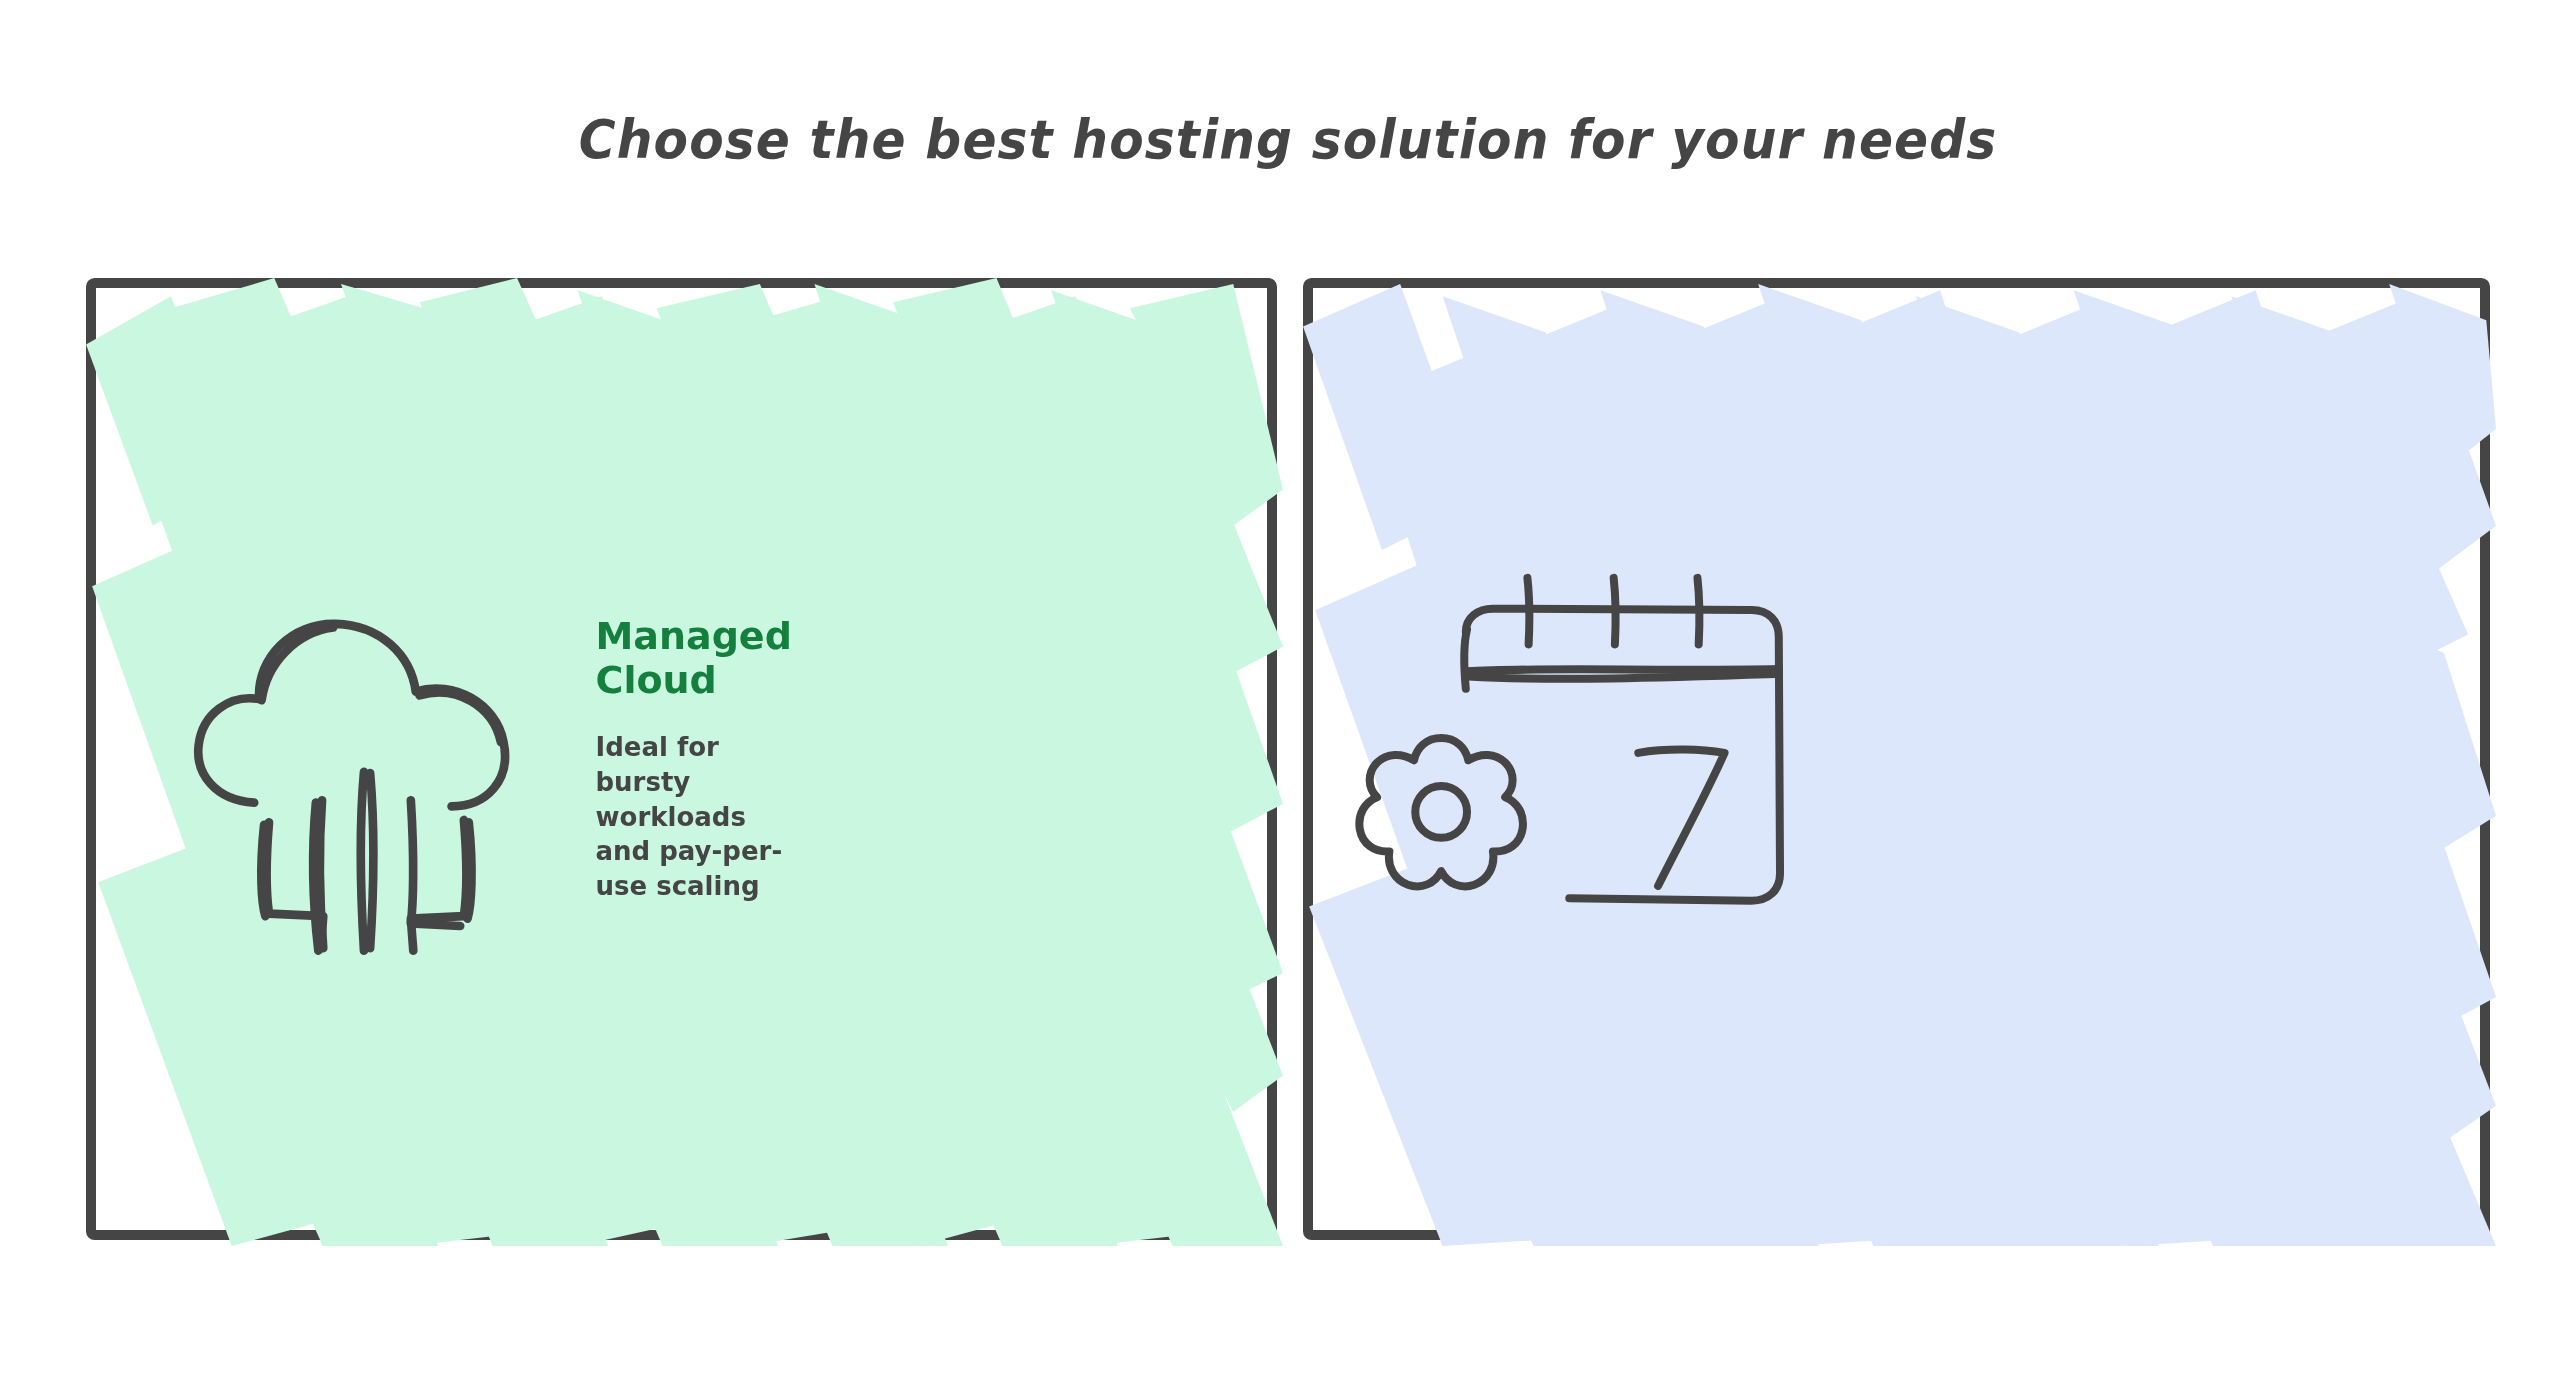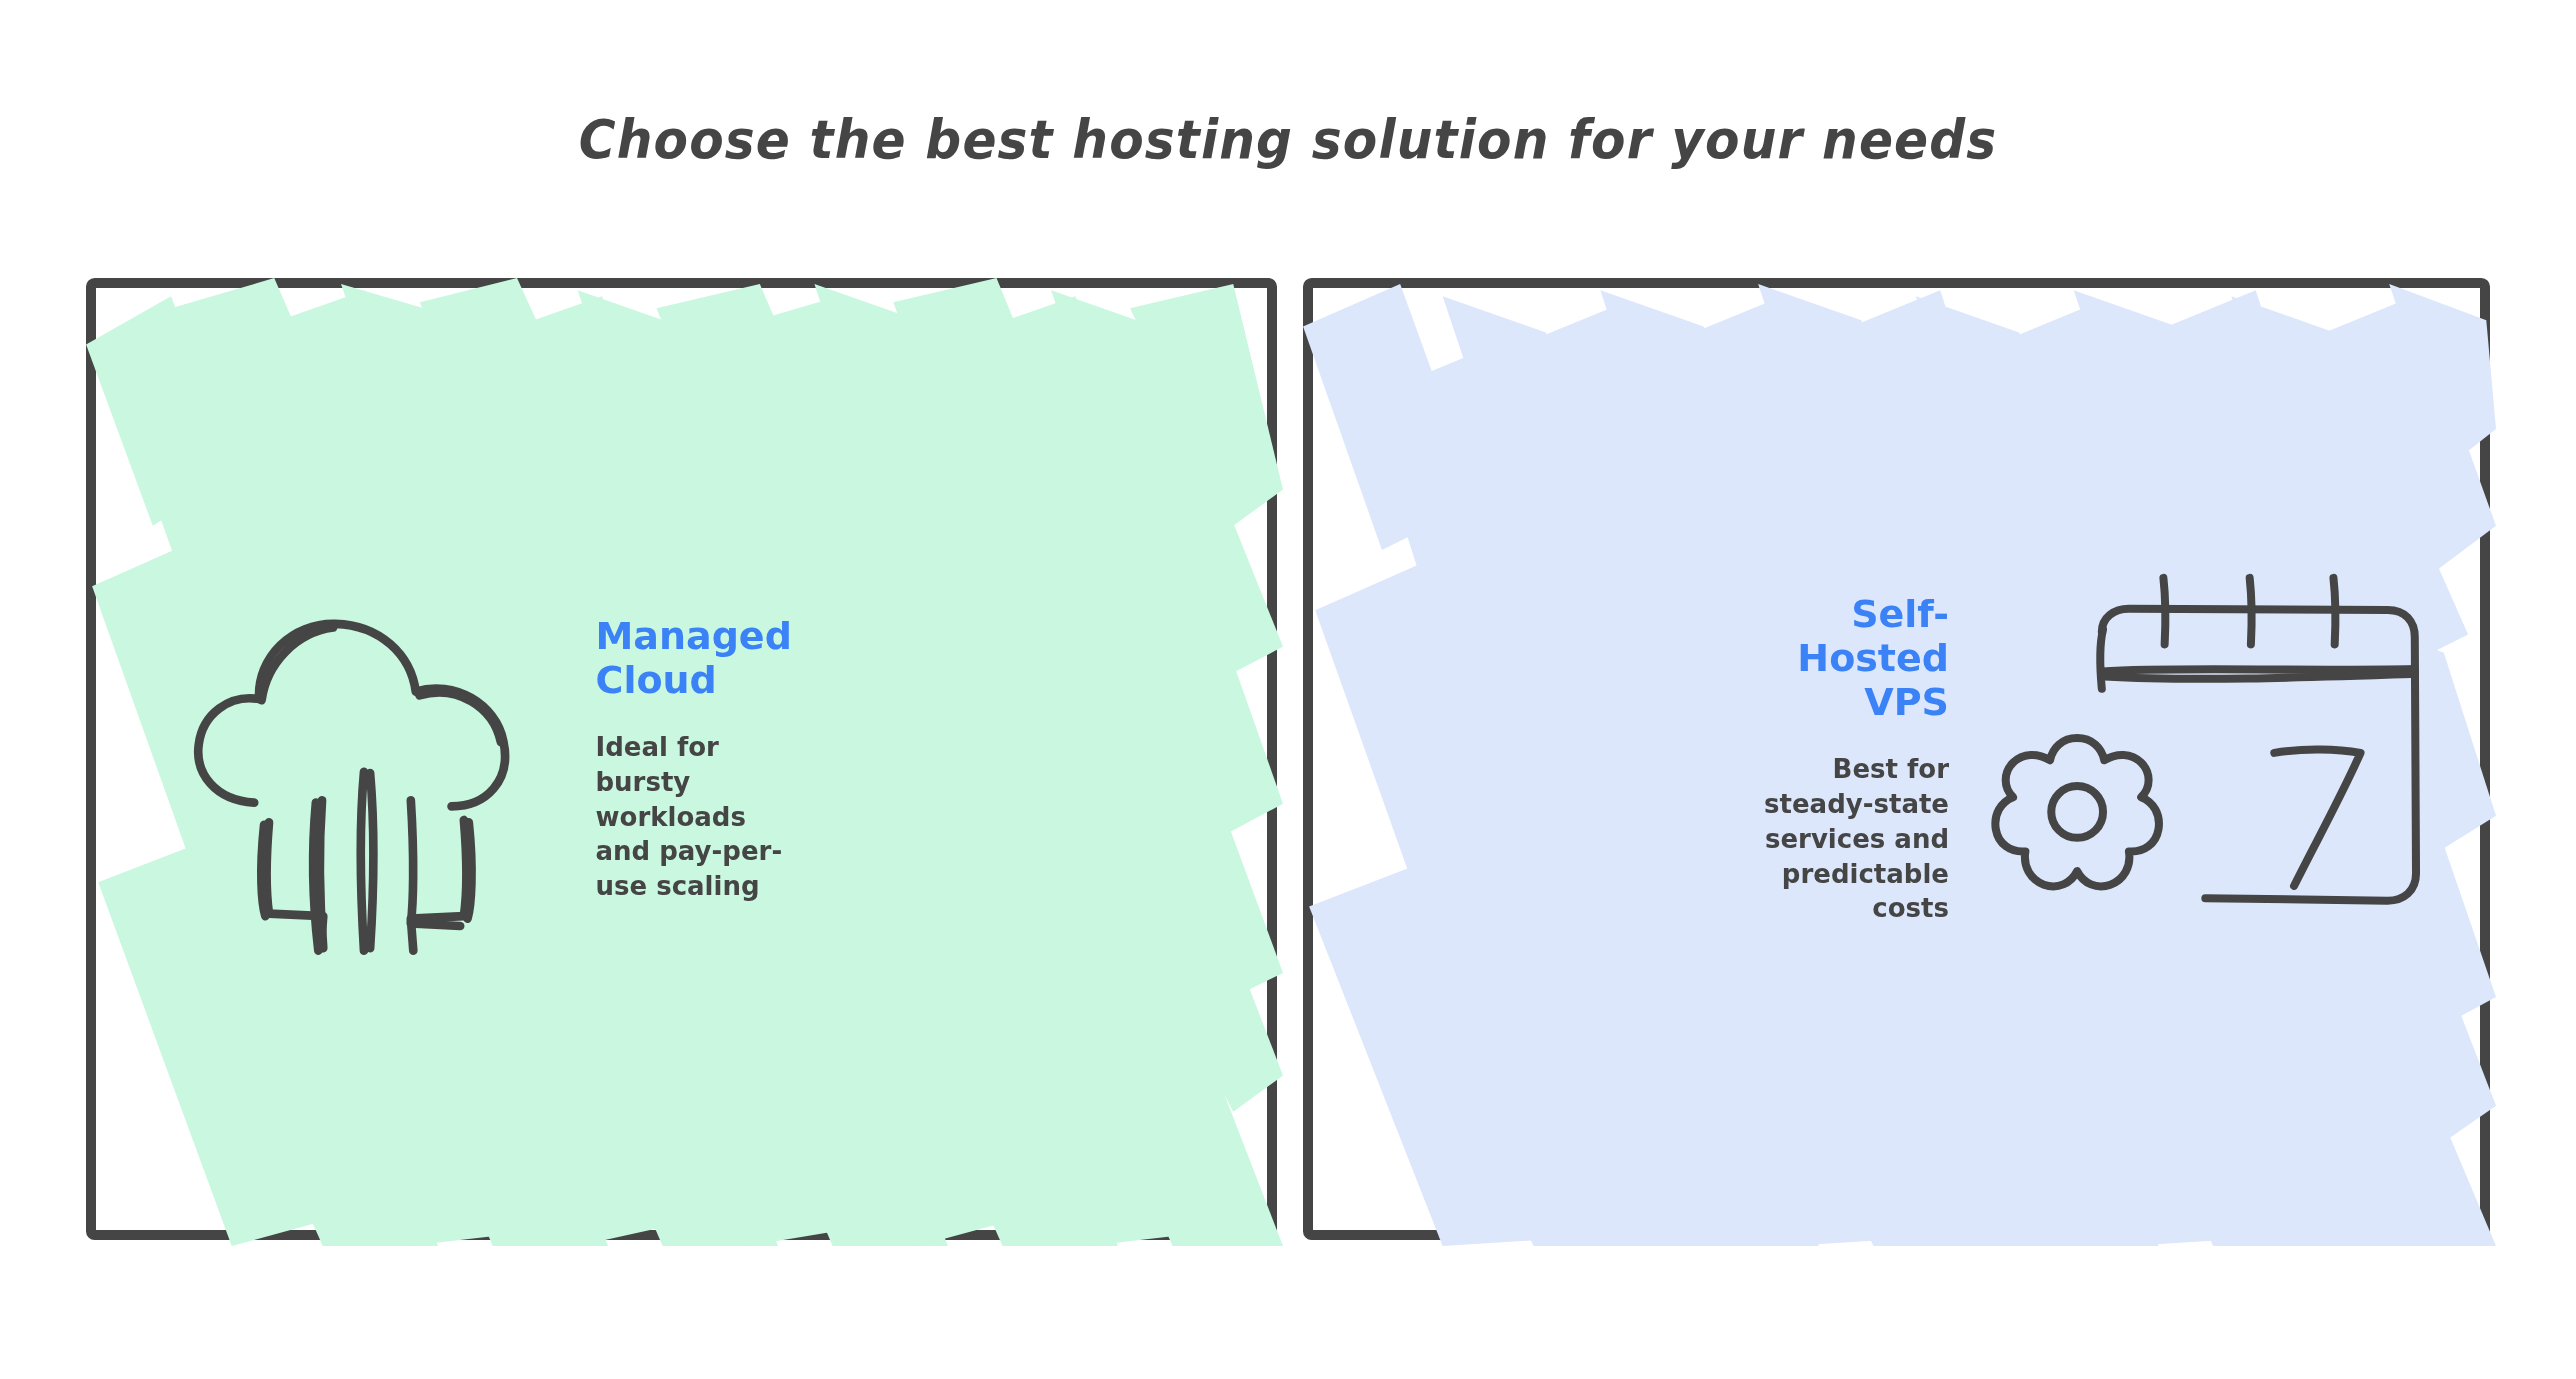--- a/index.html
+++ b/index.html
@@ -93,21 +93,21 @@
     display: flex;
     align-items: center;
     justify-content: center;
   }
 
   .card-heading {
     font-family: "DejaVu Sans", sans-serif;
     font-weight: bold;
     font-size: 38px;
     line-height: 1.16;
-    color: #3b82f6;
+    color: #15803d;
     margin: 0 0 28px 0;
     max-width: 210px;
   }
   #right-text .card-heading { margin-left: auto; }
 
   .card-body {
     font-family: "DejaVu Sans", sans-serif;
     font-weight: bold;
     font-size: 26px;
     line-height: 1.34;
@@ -274,24 +274,20 @@
           <polygon points="1140,1050 1320,1120 1560,1600 1370,1612"></polygon>
           <polygon points="1280,1130 1460,1060 1700,1612 1510,1612"></polygon>
           <polygon points="1420,1040 1600,1110 1840,1612 1650,1612"></polygon>
           <polygon points="1560,1120 1740,1050 1976,1612 1800,1612"></polygon>
           <polygon points="1700,1060 1880,1130 1976,1380 1890,1440"></polygon>
         </g>
       </svg>
     </div>
 
     <div class="panel-inner">
-      <div id="right-text">
-        <p class="card-heading">Self-Hosted VPS</p>
-        <p class="card-body">Best for steady-state services and predictable costs</p>
-      </div>
 
       <div id="calendar-icon-wrap">
         <svg class="icon-svg" width="456" height="382" viewBox="0 0 370 310" xmlns="http://www.w3.org/2000/svg" fill="none" stroke="#454545" stroke-width="6.5" stroke-linecap="round" stroke-linejoin="round">
 
           <path d="M 98 52 C 98 40 108 33 120 33 L 330 34 C 344 34 352 43 352 56
                    L 353 248 C 353 262 343 270 330 270 L 182 268"></path>
 
           <path d="M 98 84 C 160 80 250 84 352 82"></path>
           <path d="M 100 88 C 170 92 260 89 352 86"></path>
 

